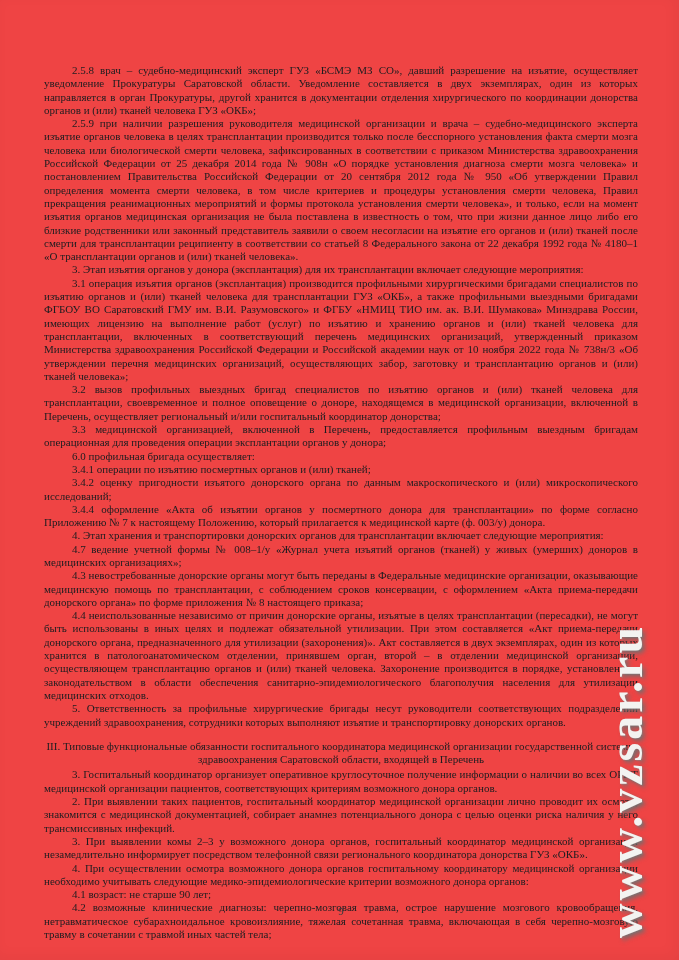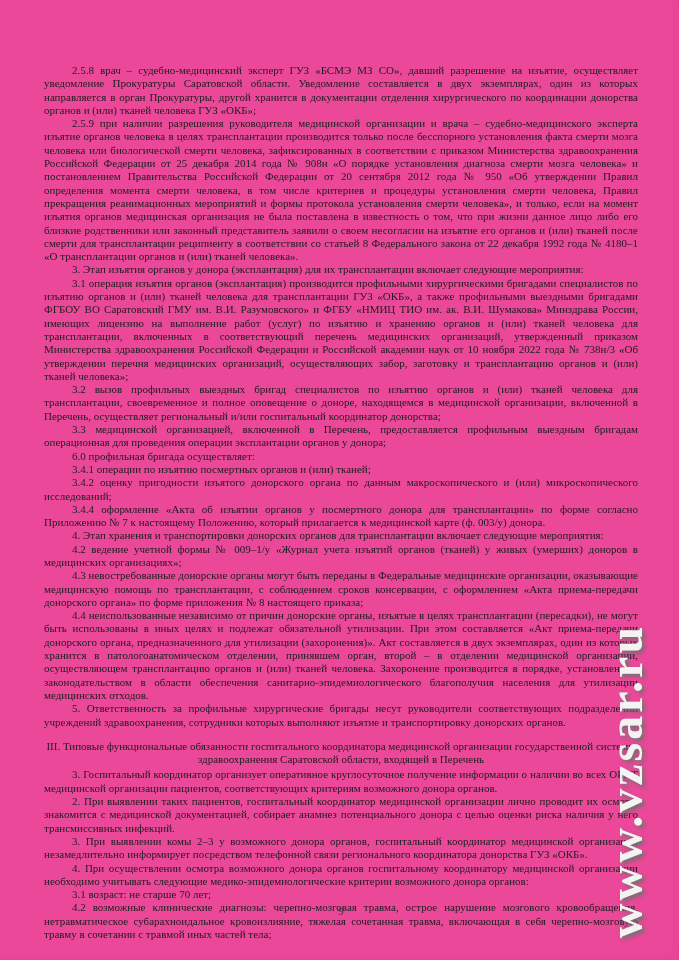--- a/index.html
+++ b/index.html
@@ -4,21 +4,21 @@
 <style>
   html, body { margin: 0; padding: 0; }
   body {
     width: 679px; height: 960px;
     background: #fbfbfa;
     position: relative;
     overflow: hidden;
   }
   .sheet {
     position: absolute; inset: 0;
-    background: #ec4899;
+    background: #ef4444;
     box-shadow: inset -4px -4px 14px rgba(0,0,0,0.04);
   }
   .text-block {
     position: absolute;
     left: 44px; top: 64px; width: 594px;
     font-family: "Liberation Serif", "DejaVu Serif", serif;
     font-size: 11px;
     line-height: 13.3px;
     color: #1d1d20;
     text-align: justify;
@@ -67,30 +67,30 @@
     <p class="body">2.5.9 при наличии разрешения руководителя медицинской организации и врача – судебно-медицинского эксперта изъятие органов человека в целях трансплантации производится только после бесспорного установления факта смерти мозга человека или биологической смерти человека, зафиксированных в соответствии с приказом Министерства здравоохранения Российской Федерации от 25 декабря 2014 года № 908н «О порядке установления диагноза смерти мозга человека» и постановлением Правительства Российской Федерации от 20 сентября 2012 года № 950 «Об утверждении Правил определения момента смерти человека, в том числе критериев и процедуры установления смерти человека, Правил прекращения реанимационных мероприятий и формы протокола установления смерти человека», и только, если на момент изъятия органов медицинская организация не была поставлена в известность о том, что при жизни данное лицо либо его близкие родственники или законный представитель заявили о своем несогласии на изъятие его органов и (или) тканей после смерти для трансплантации реципиенту в соответствии со статьей 8 Федерального закона от 22 декабря 1992 года № 4180–1 «О трансплантации органов и (или) тканей человека».</p>
     <p class="body">3. Этап изъятия органов у донора (эксплантация) для их трансплантации включает следующие мероприятия:</p>
     <p class="body">3.1 операция изъятия органов (эксплантация) производится профильными хирургическими бригадами специалистов по изъятию органов и (или) тканей человека для трансплантации ГУЗ «ОКБ», а также профильными выездными бригадами ФГБОУ ВО Саратовский ГМУ им. В.И. Разумовского» и ФГБУ «НМИЦ ТИО им. ак. В.И. Шумакова» Минздрава России, имеющих лицензию на выполнение работ (услуг) по изъятию и хранению органов и (или) тканей человека для трансплантации, включенных в соответствующий перечень медицинских организаций, утвержденный приказом Министерства здравоохранения Российской Федерации и Российской академии наук от 10 ноября 2022 года № 738н/3 «Об утверждении перечня медицинских организаций, осуществляющих забор, заготовку и трансплантацию органов и (или) тканей человека»;</p>
     <p class="body">3.2 вызов профильных выездных бригад специалистов по изъятию органов и (или) тканей человека для трансплантации, своевременное и полное оповещение о доноре, находящемся в медицинской организации, включенной в Перечень, осуществляет региональный и/или госпитальный координатор донорства;</p>
     <p class="body">3.3 медицинской организацией, включенной в Перечень, предоставляется профильным выездным бригадам операционная для проведения операции эксплантации органов у донора;</p>
     <p class="body">6.0 профильная бригада осуществляет:</p>
     <p class="body">3.4.1 операции по изъятию посмертных органов и (или) тканей;</p>
     <p class="body">3.4.2 оценку пригодности изъятого донорского органа по данным макроскопического и (или) микроскопического исследований;</p>
     <p class="body">3.4.4 оформление «Акта об изъятии органов у посмертного донора для трансплантации» по форме согласно Приложению № 7 к настоящему Положению, который прилагается к медицинской карте (ф. 003/у) донора.</p>
     <p class="body">4. Этап хранения и транспортировки донорских органов для трансплантации включает следующие мероприятия:</p>
-    <p class="body">4.2 ведение учетной формы № 009–1/у «Журнал учета изъятий органов (тканей) у живых (умерших) доноров в медицинских организациях»;</p>
+    <p class="body">4.7 ведение учетной формы № 008–1/у «Журнал учета изъятий органов (тканей) у живых (умерших) доноров в медицинских организациях»;</p>
     <p class="body">4.3 невостребованные донорские органы могут быть переданы в Федеральные медицинские организации, оказывающие медицинскую помощь по трансплантации, с соблюдением сроков консервации, с оформлением «Акта приема-передачи донорского органа» по форме приложения № 8 настоящего приказа;</p>
     <p class="body">4.4 неиспользованные независимо от причин донорские органы, изъятые в целях трансплантации (пересадки), не могут быть использованы в иных целях и подлежат обязательной утилизации. При этом составляется «Акт приема-передачи донорского органа, предназначенного для утилизации (захоронения)». Акт составляется в двух экземплярах, один из которых хранится в патологоанатомическом отделении, принявшем орган, второй – в отделении медицинской организации, осуществляющем трансплантацию органов и (или) тканей человека. Захоронение производится в порядке, установленном законодательством в области обеспечения санитарно-эпидемиологического благополучия населения для утилизации медицинских отходов.</p>
     <p class="body">5. Ответственность за профильные хирургические бригады несут руководители соответствующих подразделений учреждений здравоохранения, сотрудники которых выполняют изъятие и транспортировку донорских органов.</p>
     <p class="heading">III. Типовые функциональные обязанности госпитального координатора медицинской организации государственной системы здравоохранения Саратовской области, входящей в Перечень</p>
     <p class="body">3. Госпитальный координатор организует оперативное круглосуточное получение информации о наличии во всех ОРИТ медицинской организации пациентов, соответствующих критериям возможного донора органов.</p>
     <p class="body">2. При выявлении таких пациентов, госпитальный координатор медицинской организации лично проводит их осмотр, знакомится с медицинской документацией, собирает анамнез потенциального донора с целью оценки риска наличия у него трансмиссивных инфекций.</p>
     <p class="body">3. При выявлении комы 2–3 у возможного донора органов, госпитальный координатор медицинской организации незамедлительно информирует посредством телефонной связи регионального координатора донорства ГУЗ «ОКБ».</p>
     <p class="body">4. При осуществлении осмотра возможного донора органов госпитальному координатору медицинской организации необходимо учитывать следующие медико-эпидемиологические критерии возможного донора органов:</p>
-    <p class="body">3.1 возраст: не старше 70 лет;</p>
+    <p class="body">4.1 возраст: не старше 90 лет;</p>
     <p class="body">4.2 возможные клинические диагнозы: черепно-мозговая травма, острое нарушение мозгового кровообращения, нетравматическое субарахноидальное кровоизлияние, тяжелая сочетанная травма, включающая в себя черепно-мозговую травму в сочетании с травмой иных частей тела;</p>
 
   </div>
 
   <div class="watermark">www.vzsar.ru</div>
 
   <div class="page-number">9</div>
 
 </div>
 

